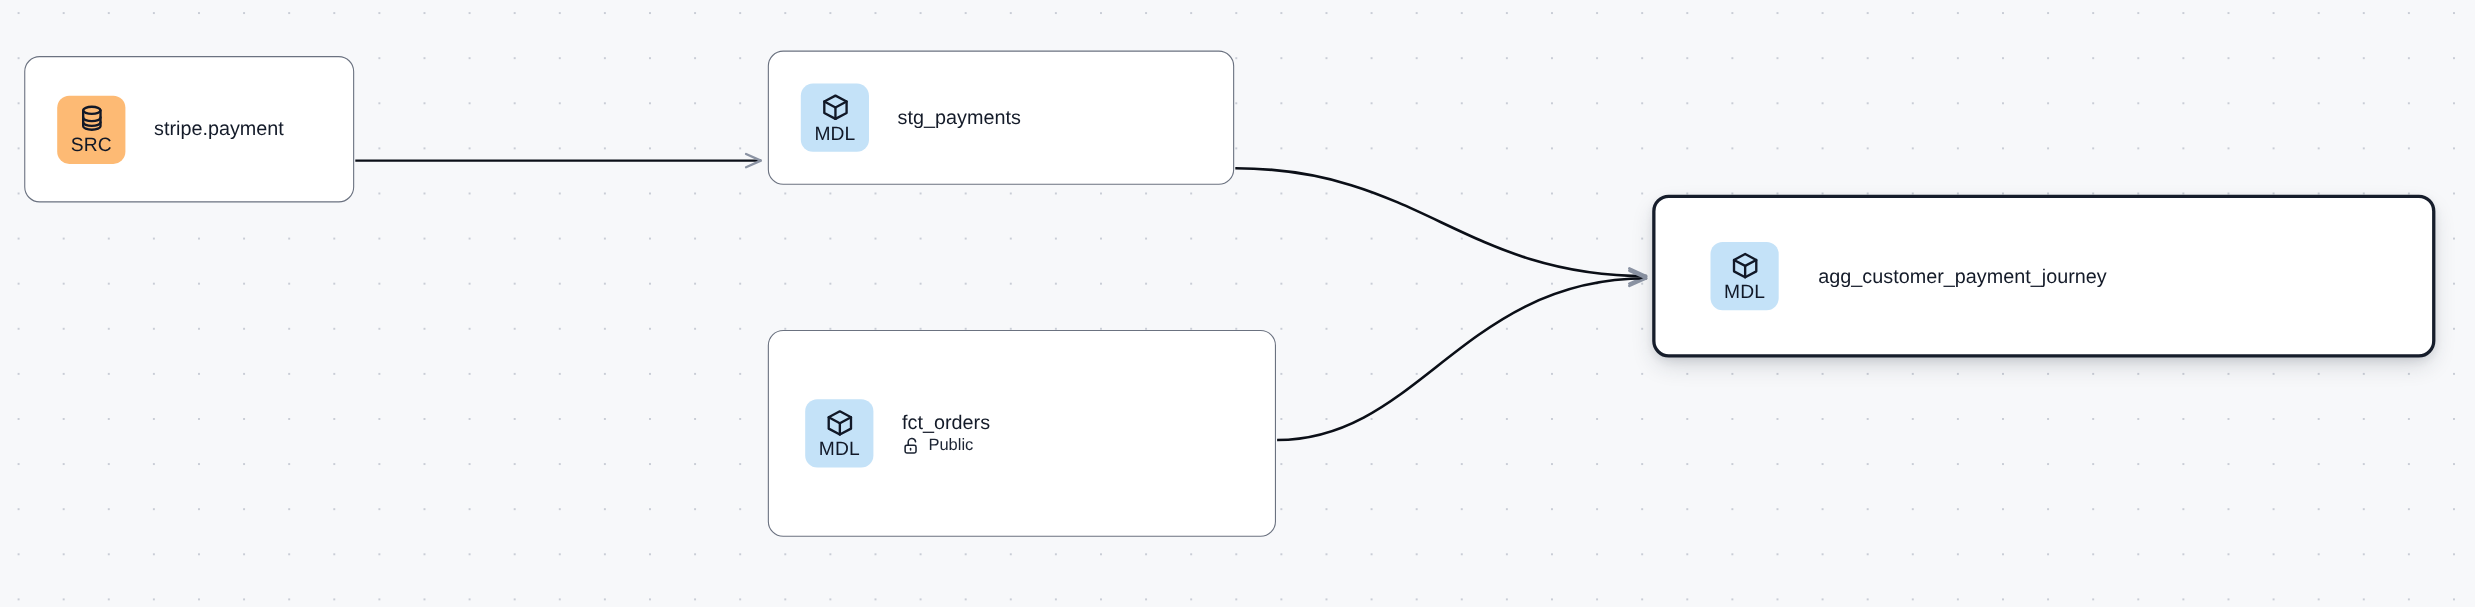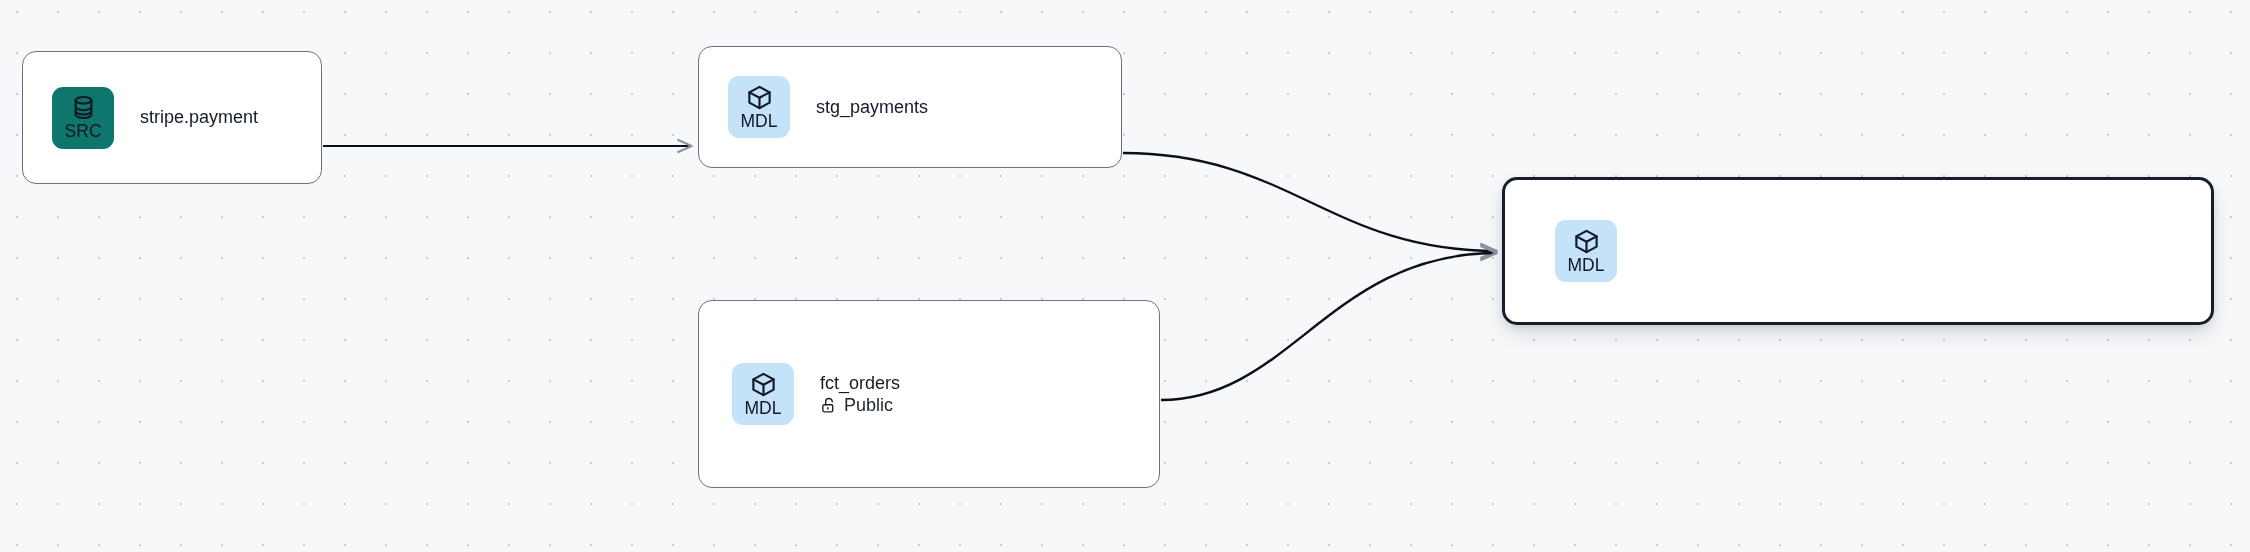--- a/index.html
+++ b/index.html
@@ -51,21 +51,21 @@
     flex: 0 0 auto;
     width: 62px;
     height: 62px;
     border-radius: 11px;
     display: flex;
     flex-direction: column;
     align-items: center;
     justify-content: center;
     gap: 0px;
   }
-  .badge.src { background: #0f766e; }
+  .badge.src { background: #fdba74; }
   .badge.mdl { background: #c4e2f8; text-align: right; }
   .badge svg { display: block; }
   .badge-label {
     font-size: 17.5px;
     line-height: 1;
     color: #111827;
     letter-spacing: 0.1px;
     margin-top: 2px;
     font-family: "Liberation Sans", sans-serif;
   }
@@ -82,21 +82,21 @@
     font-size: 18px;
     line-height: 1.12;
     color: #141b29;
     white-space: nowrap;
     font-family: "Liberation Sans", sans-serif;
   }
   .node-sub {
     display: flex;
     align-items: center;
     gap: 7px;
-    font-size: 18px;
+    font-size: 15px;
     line-height: 1.1;
     color: #1c2433;
     white-space: nowrap;
   }
   .node-sub svg { display: block; flex: 0 0 auto; }
 
   
   #node-stripe-payment      { left: 22px;   top: 51px;  width: 300px; height: 133px; }
   #node-stg-payments        { left: 698px;  top: 46px;  width: 424px; height: 122px; }
   #node-fct-orders          { left: 698px;  top: 300px; width: 462px; height: 188px; }
@@ -188,15 +188,18 @@
     <div class="badge mdl">
       <span>
         <svg width="27" height="27" viewBox="0 0 24 24" fill="none" stroke="#111827" stroke-width="1.9" stroke-linecap="round" stroke-linejoin="round">
           <path d="M12 2.6 L21 7.4 L21 16.6 L12 21.4 L3 16.6 L3 7.4 Z"></path>
           <path d="M3 7.4 L12 12.2 L21 7.4"></path>
           <path d="M12 12.2 L12 21.4"></path>
         </svg>
       </span>
       <span class="badge-label">MDL</span>
     </div>
+    <div class="node-text">
+      <div class="node-title">agg_customer_payment_journey</div>
+    </div>
   </div>
 
 </div>
 
 </body></html>

